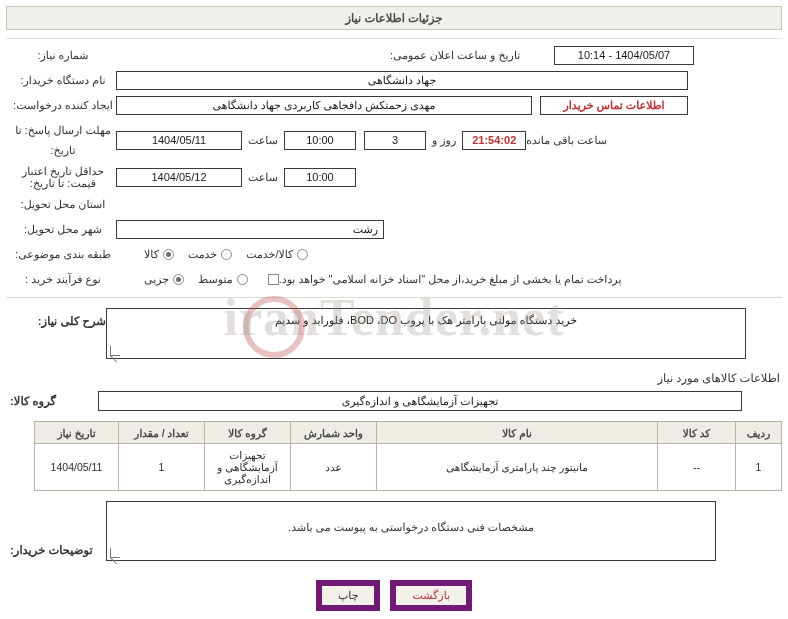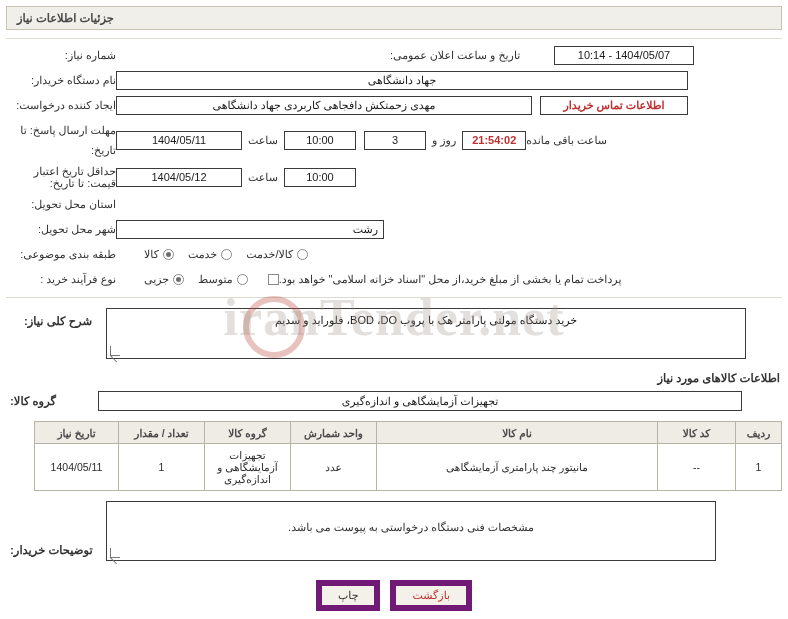--- a/index.html
+++ b/index.html
@@ -18,21 +18,21 @@
   .page { width: 788px; height: 619px; position: relative; background:#fff; }
 
   
   .header-bar {
     margin: 6px 6px 0 6px;
     height: 24px;
     background: #f1efe9;
     border: 1px solid #c9c3b6;
     display: flex;
     align-items: center;
-    justify-content: flex-end;
+    justify-content: center;
     padding: 0 10px;
   }
   .header-bar .title {
     font-size: 11.5px;
     color: #4a4a4a;
     font-weight: bold;
   }
 
   
   .panel {
@@ -43,21 +43,21 @@
   }
   .row {
     display: flex;
     align-items: center;
     margin-bottom: 5px;
     min-height: 20px;
   }
   .lbl {
     font-size: 11px;
     color: #333;
-    text-align: right;
+    text-align: center;
     padding-left: 4px;
     white-space: nowrap;
   }
   .lbl.w110 { width: 110px; }
   .lbl.small { font-size: 11px; }
 
   .fld {
     border: 1px solid #3b3b3b;
     background: #fff;
     height: 19px;
@@ -111,21 +111,21 @@
   .desc-row {
     display: flex;
     align-items: flex-start;
     margin: 10px 6px 0 6px;
   }
   .desc-label {
     width: 100px;
     font-size: 11.5px;
     font-weight: bold;
     color: #333;
-    text-align: center;
+    text-align: right;
     padding-left: 4px;
     padding-top: 6px;
   }
   .textarea-box {
     border: 1px solid #3b3b3b;
     background: transparent;
     height: 51px;
     flex: 1;
     position: relative;
     font-size: 11px;
@@ -153,21 +153,21 @@
     left:1px; bottom:1px;
     width: 9px; height: 0;
     border-top: 1px solid #777;
     transform: rotate(45deg);
     transform-origin: left bottom;
   }
 
   .section-title {
     margin: 12px 8px 6px 6px;
     font-size: 11.5px;
-    font-weight: bold;
+    font-weight: normal;
     color: #333;
     text-align: right;
   }
 
   .group-row {
     display:flex; align-items:center;
     margin: 4px 6px 0 6px;
   }
   .group-label {
     width: 92px;

